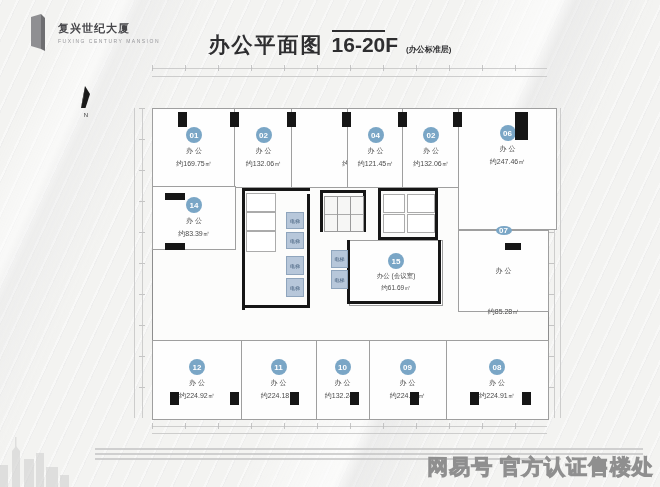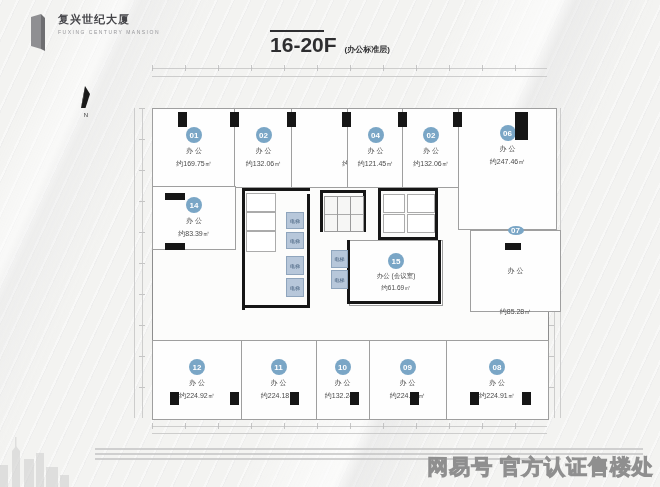--- a/index.html
+++ b/index.html
@@ -6,21 +6,21 @@
   .page{position:relative;width:660px;height:487px;background:#f3f3f1;overflow:hidden;
         font-family:"Liberation Sans","DejaVu Sans",sans-serif;color:#3c3c3c;}
   
   .streaks{position:absolute;inset:0;pointer-events:none;
     background:
       linear-gradient(115deg, rgba(255,255,255,0) 52%, rgba(255,255,255,.75) 63%, rgba(224,224,226,.45) 65%, rgba(255,255,255,0) 74%),
       linear-gradient(115deg, rgba(255,255,255,0) 8%, rgba(255,255,255,.6) 14%, rgba(228,228,230,.4) 16%, rgba(255,255,255,0) 24%),
       repeating-linear-gradient(115deg, rgba(255,255,255,.5) 0 2px, rgba(230,230,232,.35) 2px 3px, rgba(244,244,242,0) 3px 15px);
     opacity:.85;}
   
-  .logo{position:absolute;left:26px;top:12px;display:flex;gap:6px;align-items:flex-start;}
+  .logo{position:absolute;left:26px;top:12px;display:flex;gap:6px;align-items:center;}
   .logo-text .cn{font-size:11px;font-weight:bold;color:#454549;letter-spacing:1px;}
   .logo-text .en{font-size:5px;color:#96969a;letter-spacing:1.5px;margin-top:2px;}
   
   .title{position:absolute;left:0;right:0;top:30px;display:flex;justify-content:center;align-items:baseline;gap:8px;}
   .title .cn{font-size:21px;font-weight:bold;color:#2e2e30;letter-spacing:2px;}
   .title .floor{font-size:21px;font-weight:600;color:#2e2e30;}
   .title .floor .num{display:inline-block;border-top:2px solid #2e2e30;padding-top:1px;}
   .title .note{font-size:8px;font-weight:bold;color:#2e2e30;}
   
   .compass{position:absolute;left:70px;top:80px;}
@@ -36,21 +36,21 @@
   .unit .badge{width:16px;height:16px;border-radius:50%;background:#7aa6c6;color:#fff;font-size:8px;font-weight:bold;
         display:flex;align-items:center;justify-content:center;}
   .unit .use{font-size:7px;color:#4a4a4a;}
   .unit .area{font-size:7px;color:#4a4a4a;}
   .u01{left:22px;top:46px;width:82px;height:78px;}
   .u02{left:104px;top:46px;width:57px;height:78px;}
   .u03{left:161px;top:46px;width:56px;height:78px;padding-left:40px;}
   .u04{left:217px;top:46px;width:55px;height:78px;}
   .u05{left:272px;top:46px;width:56px;height:78px;}
   .u06{left:328px;top:46px;width:99px;height:122px;justify-content:flex-start;padding-top:16px;box-sizing:border-box;}
-  .u07{left:340px;top:168px;width:89px;height:80px;gap:31px;}
+  .u07{left:328px;top:168px;width:89px;height:80px;gap:31px;}
   .u08{left:315px;top:278px;width:102px;height:78px;}
   .u09{left:238px;top:278px;width:77px;height:78px;}
   .u10{left:185px;top:278px;width:53px;height:78px;}
   .u11{left:110px;top:278px;width:75px;height:78px;}
   .u12{left:22px;top:278px;width:88px;height:78px;}
   .u13{left:22px;top:186px;width:82px;height:62px;}
   .u14{left:22px;top:124px;width:82px;height:62px;}
   .u15{left:219px;top:178px;width:92px;height:64px;}
   .u15 .use,.u15 .area{font-size:6.5px;}
   .col{position:absolute;background:#161616;}
@@ -80,20 +80,21 @@
       <polygon points="5,5 15,2 15,37 5,34" fill="#8f8f92"></polygon>
       <polygon points="15,2 19,6 19,39 15,37" fill="#6e6e71"></polygon>
     </svg>
     <div class="logo-text">
       <div class="cn">复兴世纪大厦</div>
       <div class="en">FUXING CENTURY MANSION</div>
     </div>
   </div>
 
   <div class="title">
+    <span class="cn">办公平面图</span>
     <span class="floor"><span class="num">16-20</span><span>F</span></span>
     <span class="note">(办公标准层)</span>
   </div>
 
   <div class="compass">
     <svg width="28" height="40" viewBox="0 0 28 40">
       <path d="M11 28 L15 6 L20 14 L15.5 28 Z" fill="#1a1a1a"></path>
       <path d="M11 28 L15 6 L13.5 18 Z" fill="#5a5a5a"></path>
       <text x="16" y="37" font-size="6" text-anchor="middle" fill="#333">N</text>
     </svg>

